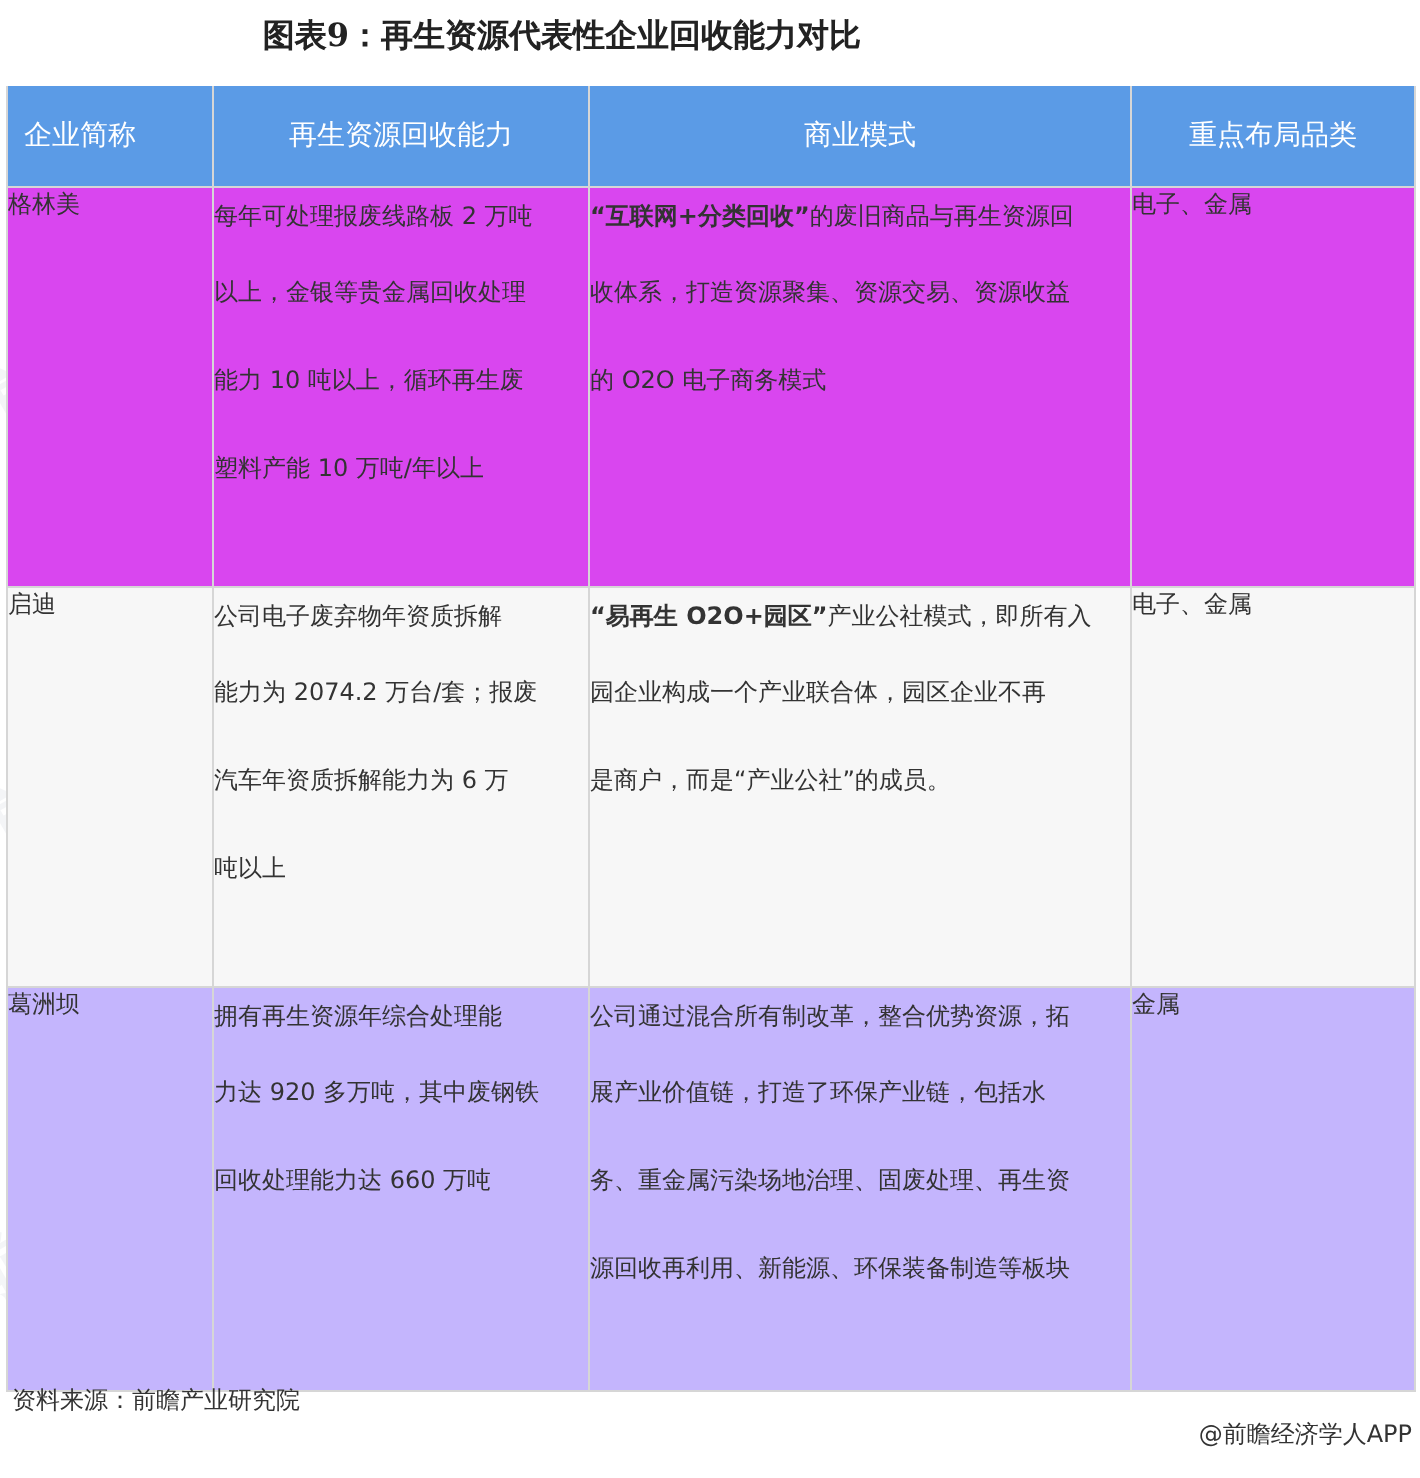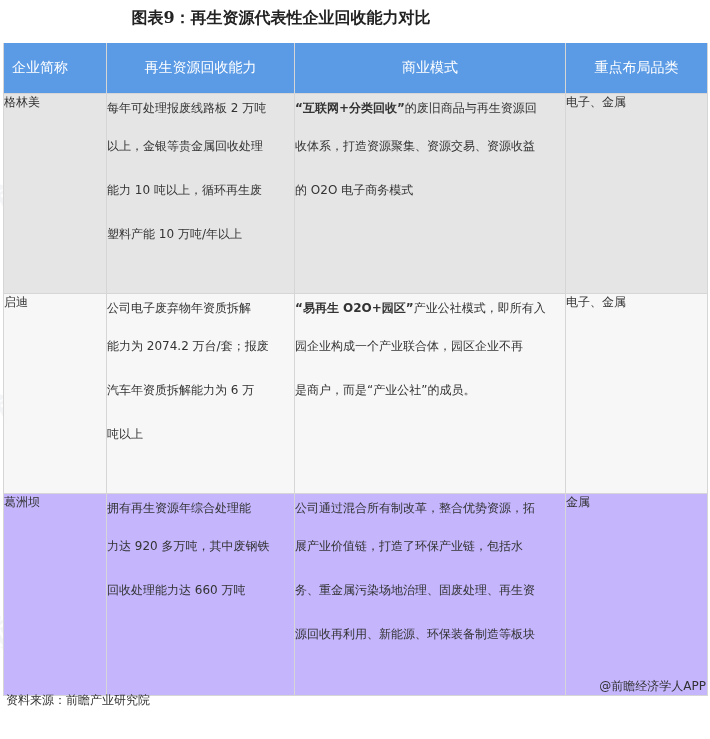--- a/index.html
+++ b/index.html
@@ -9,33 +9,33 @@
            font-size: 16px; font-weight: bold; color: #222; letter-spacing: 0px;
            font-family: "DejaVu Serif", "Liberation Serif", serif; }
   table.main { position: absolute; left: 3px; top: 43px; width: 704px;
                border-collapse: collapse; table-layout: fixed; }
   table.main th { background: #5b9be6; color: #ffffff; font-weight: normal;
                   font-size: 14px; height: 50px; padding: 0; text-align: center;
                   border: 1px solid #d6d6d6; border-top: none; }
   table.main th.first { text-align: left; padding-left: 8px; }
   table.main td { vertical-align: top; font-size: 12px; line-height: 16px;
                   border: 1px solid #d6d6d6; padding: 0; color: #333; }
-  table.main tr.r1 td { height: 199px; background: #e5e5e5; }
+  table.main tr.r1 td { height: 199px; background: #d946ef; }
   table.main tr.r2 td { height: 199px; background: #f7f7f7; }
   table.main tr.r3 td { height: 201px; background: #c4b5fd; }
   .cell-name { padding: 25px 0 0 0px; }
   .cell-cap { padding: 17px 6px 0 11px; }
   .cell-model { padding: 17px 6px 0 6px; }
   .cell-cat { padding: 25px 0 0 10px; }
   .line { display: block; height: 44px; line-height: 16px; white-space: nowrap; }
   .line:first-child { padding-top: 6px; height: 38px; }
   .name { display: block; padding-top: 0px; }
   b.hl { font-weight: bold; color: #333; }
   .footer-left { position: absolute; left: 6px; top: 692px; font-size: 12px; color: #333; }
-  .footer-right { position: absolute; right: 4px; top: 678px; font-size: 12px; color: #333; text-align: center; }
+  .footer-right { position: absolute; right: 4px; top: 709px; font-size: 12px; color: #333; text-align: center; }
   .watermark { position: absolute; color: rgba(120,130,150,0.08); font-size: 34px;
                font-weight: bold; transform: rotate(-30deg); pointer-events: none; white-space: nowrap; }
 </style>
 </head>
 <body>
 
 <div class="title">图表9：再生资源代表性企业回收能力对比</div>
 
 <div class="watermark" style="left:-20px;top:120px;">前瞻产业研究院</div>
 <div class="watermark" style="left:420px;top:160px;">前瞻产业研究院</div>

